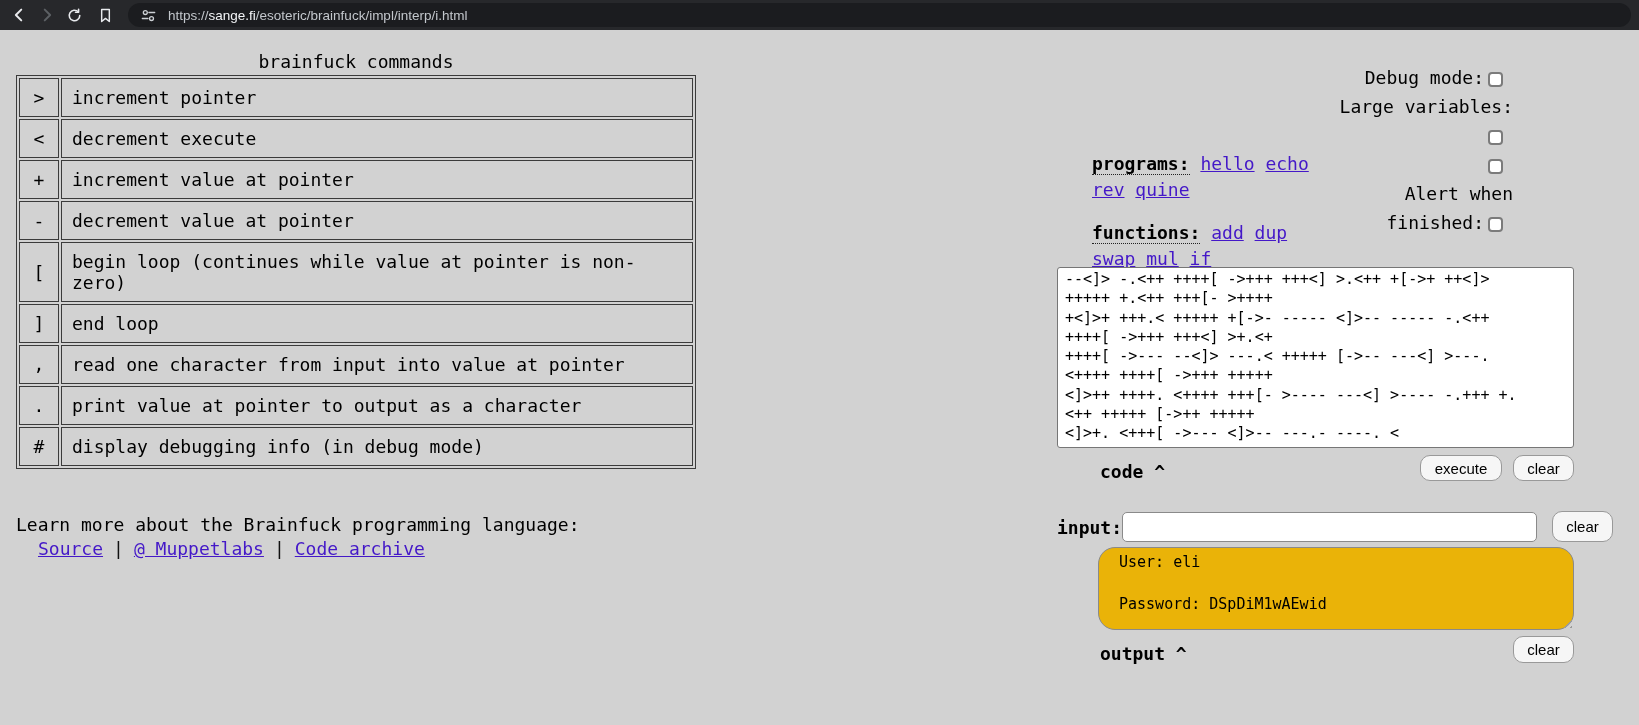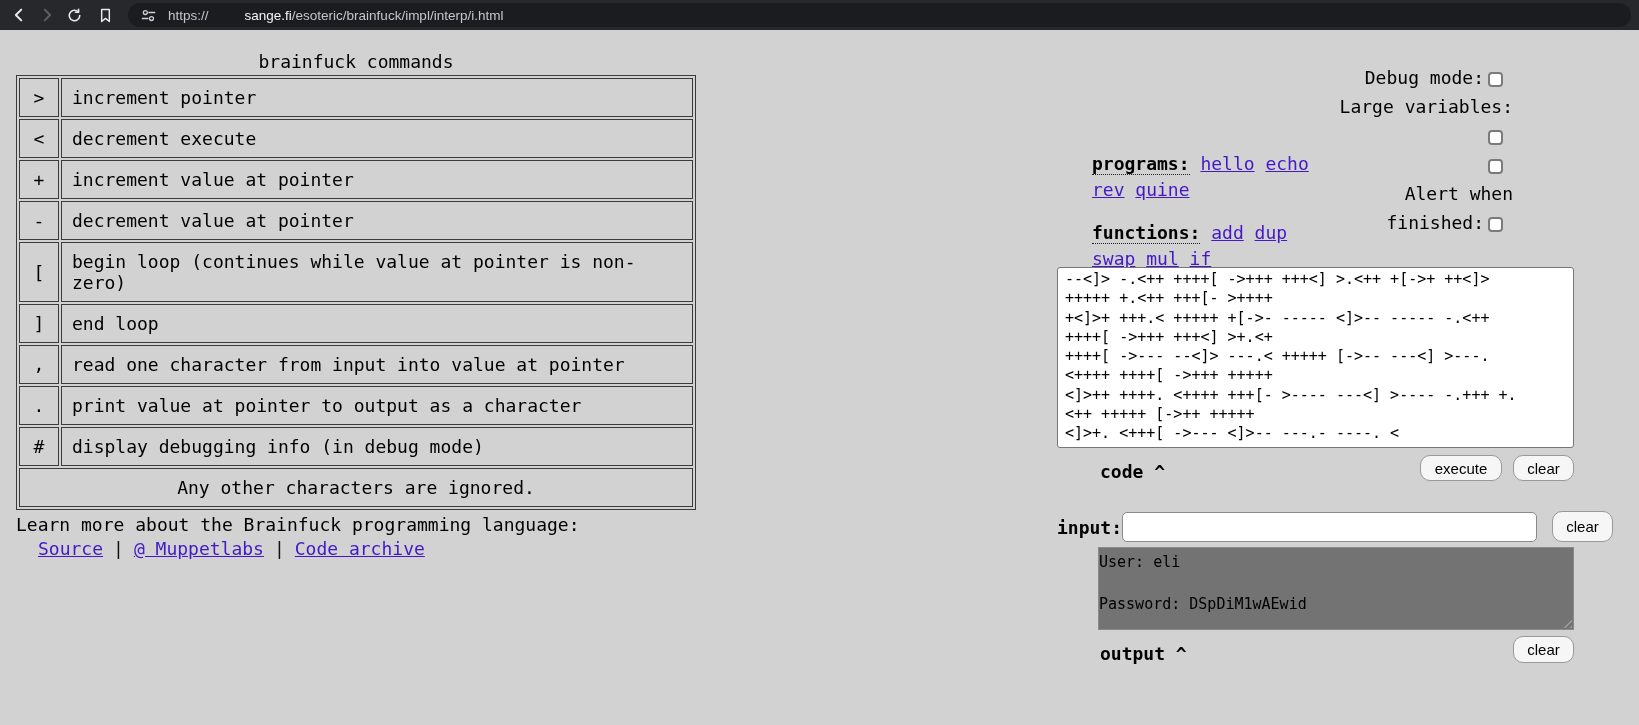--- a/index.html
+++ b/index.html
@@ -19,21 +19,21 @@
   .nav-forward { left:36px; }
   .nav-reload  { left:63px; }
   .nav-bookmark{ left:94px; }
   .url-pill {
     position:absolute; left:128px; top:3px; height:24px; width:1503px;
     background:#1b1c1f; border-radius:12px;
     display:flex; align-items:center; padding:0 0 0 13px; box-sizing:border-box;
   }
   .pill-icon { display:flex; align-items:center; margin-right:12px; }
   .url-text { font-family:"Liberation Sans",sans-serif; font-size:13.5px; color:#c3c7cc; white-space:nowrap; }
-  .url-text .domain { color:#f3f5f7;margin-left:36px; }
+  .url-text .domain { color:#f3f5f7; }
   
   .table-title { position:absolute; left:16px; top:51px; width:680px; text-align:center; font-size:18px; font-weight:normal; }
   table.bf {
     position:absolute; left:16px; top:75px; width:680px;
     border-collapse:separate; border-spacing:2px;
     border:1px solid #3b3b3b; font-size:18px;
   }
   table.bf td { border:1px solid #3b3b3b; padding:8px 10px; line-height:21px; }
   table.bf td.sym { width:18px; text-align:center; }
   table.bf td.foot { text-align:center; }
@@ -75,22 +75,22 @@
   .btn-clear-input { left:1552px; top:511px; width:61px; height:31px; }
   .btn-clear-output { left:1513px; top:636px; width:61px; height:27px; }
   input.inp {
     position:absolute; left:1122px; top:512px; width:415px; height:30px;
     box-sizing:border-box; margin:0; padding:0 8px;
     background:#fff; border:1px solid #8a8a8a; border-radius:5px;
     font-family:"DejaVu Sans Mono","Liberation Mono",monospace; font-size:15px; color:#000;
   }
   textarea.out {
     position:absolute; left:1098px; top:547px; width:476px; height:83px;
-    box-sizing:border-box; margin:0; padding:4px 0;
-    background:#737373; border:1px solid #8a8a8a; border-radius:0;
+    box-sizing:border-box; margin:0; padding:4px 20px;
+    background:#eab308; border:1px solid #8a8a8a; border-radius:17px;
     font-family:"DejaVu Sans Mono","Liberation Mono",monospace;
     font-size:15px; line-height:21px; color:#000;
     resize:none; overflow:hidden; white-space:pre;
   }
   .grip {
     position:absolute; left:1561px; top:617px; width:11px; height:11px;
     background:repeating-linear-gradient(315deg,#9b9b9b 0 1.5px,transparent 1.5px 4.5px);
     clip-path:polygon(100% 0,100% 100%,0 100%);
   }
 </style>
@@ -163,23 +163,20 @@
     <td class="sym">,</td>
     <td>read one character from input into value at pointer</td>
   </tr>
   <tr>
     <td class="sym">.</td>
     <td>print value at pointer to output as a character</td>
   </tr>
   <tr>
     <td class="sym">#</td>
     <td>display debugging info (in debug mode)</td>
-  </tr>
-  <tr>
-    <td class="foot" colspan="2">Any other characters are ignored.</td>
   </tr>
 </tbody>
   </table>
 
 <div class="learn-heading">Learn more about the Brainfuck programming language:</div>
 <div class="learn-links">
   <a class="lnk">Source</a><span class="sep">|</span><a class="lnk">@ Muppetlabs</a><span class="sep">|</span><a class="lnk">Code archive</a>
 </div>
 
 <div class="options">

